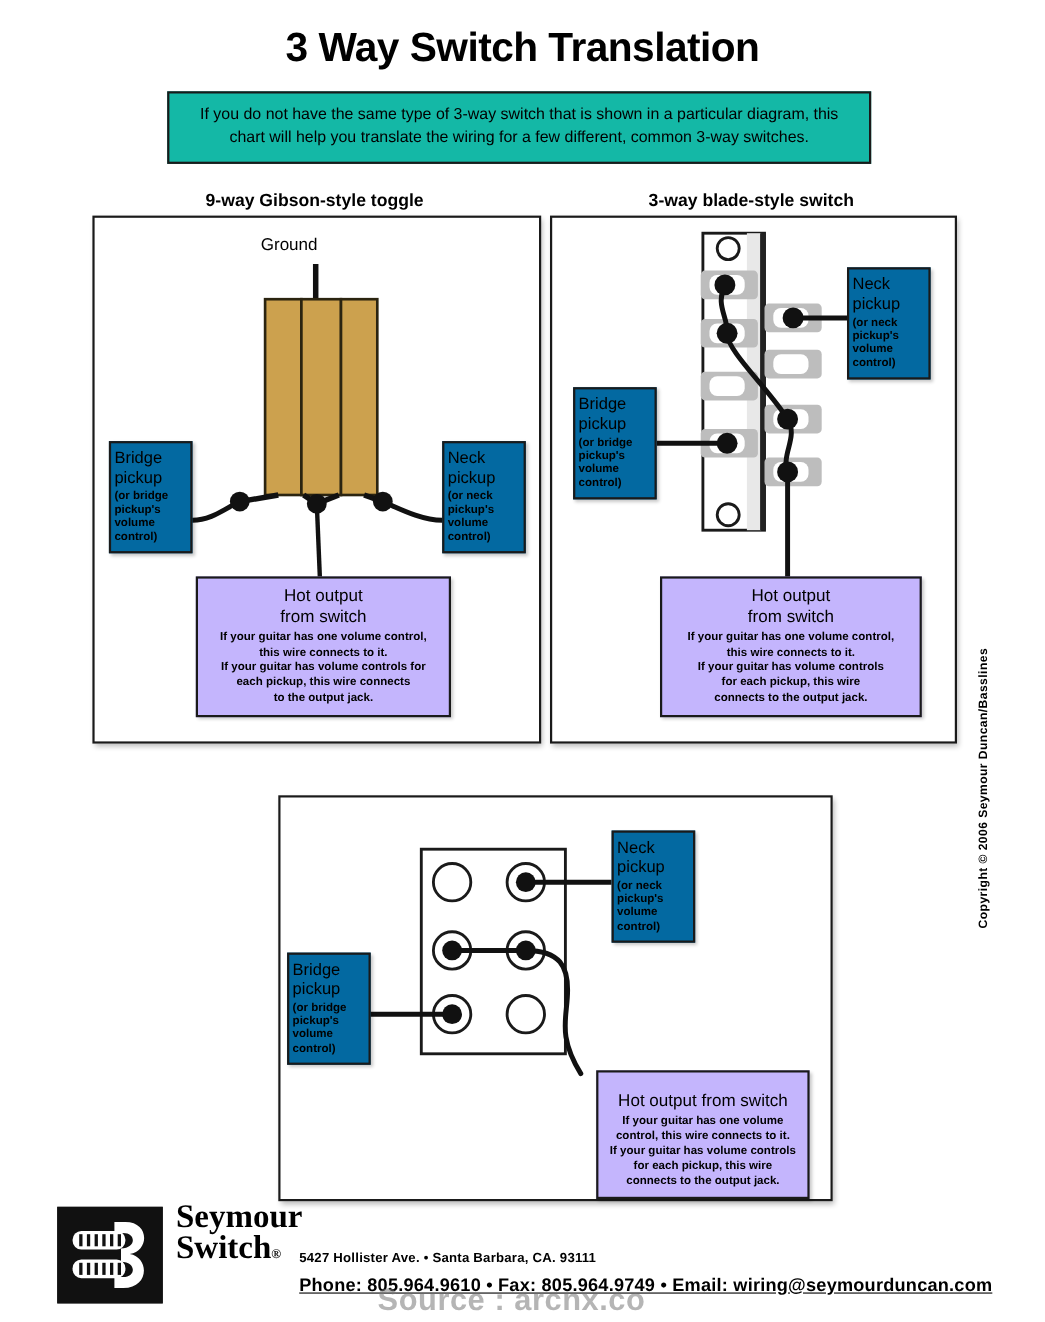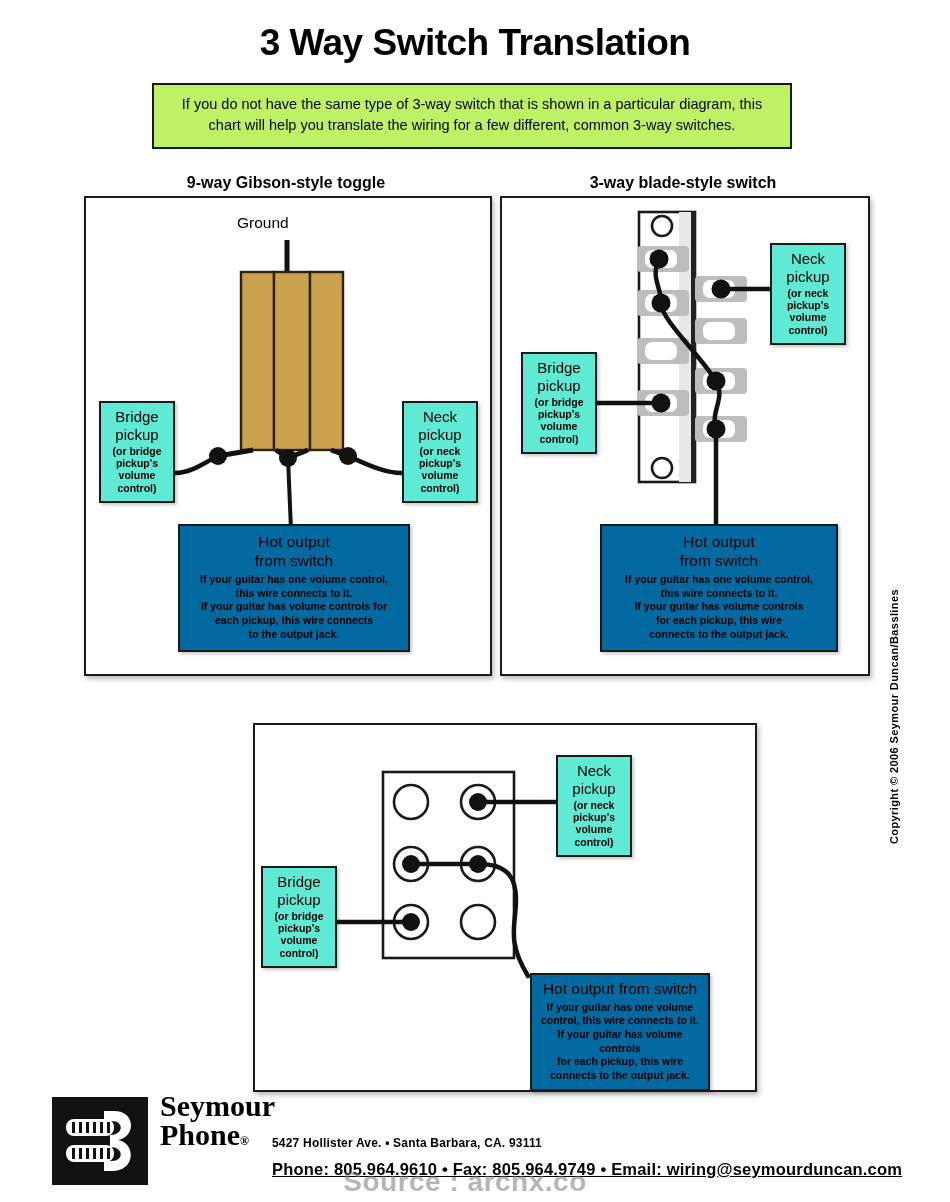--- a/index.html
+++ b/index.html
@@ -10,48 +10,48 @@
 
   
   #page-title{
     left:0;top:22px;width:950px;text-align:center;
     font-size:37px;font-weight:bold;letter-spacing:-0.5px;
   }
 
   
   #intro-box{
     left:152px;top:83px;width:640px;
-    border:2px solid #1a1a1a;background:#bef264;
+    border:2px solid #1a1a1a;background:#14b8a6;
     padding:9px 10px 11px 10px;box-sizing:border-box;
     text-align:center;font-size:14.5px;line-height:1.45;
   }
 
   
   .panel-title{font-size:16px;font-weight:bold;text-align:center;}
   #panel1-title{left:84px;top:174px;width:404px;}
   #panel2-title{left:500px;top:174px;width:366px;}
   #panel3-title{left:253px;top:701px;width:500px;margin-top:28px;}
 
   
   .panel{border:2.5px solid #1a1a1a;background:#fff;box-shadow:2px 3px 5px rgba(0,0,0,.28);}
   #panel1{left:84px;top:196px;width:404px;height:476px;}
   #panel2{left:500px;top:196px;width:366px;height:476px;}
   #panel3{left:253px;top:723px;width:500px;height:365px;}
 
   
   .labelbox{
-    position:absolute;border:2px solid #1a1a1a;background:#5eead4;
-    box-sizing:border-box;text-align:center;z-index:7;
+    position:absolute;border:2px solid #1a1a1a;background:#0369a1;
+    box-sizing:border-box;text-align:left;z-index:7;
     box-shadow:2px 2px 3px rgba(0,0,0,.22);
   }
   .lb-head{font-size:15px;line-height:1.12;margin-bottom:1px;}
   .lb-sub{font-size:10.5px;line-height:1.18;font-weight:bold;}
 
   .hotbox{
-    position:absolute;border:2px solid #1a1a1a;background:#0369a1;
+    position:absolute;border:2px solid #1a1a1a;background:#c4b5fd;
     box-sizing:border-box;text-align:center;z-index:7;
     box-shadow:2px 2px 3px rgba(0,0,0,.22);
   }
   .hb-head{font-size:15.5px;line-height:1.2;}
   .hb-body{font-size:10.5px;line-height:1.3;font-weight:bold;}
 
   
   svg.overlay{position:absolute;left:0;top:0;width:950px;height:1202px;
               pointer-events:none;z-index:3;overflow:visible;}
 
@@ -278,21 +278,21 @@
 
 <div class="labelbox" style="left:556px;top:755px;width:76px;padding:6px 3px 7px 3px;">
   <div class="lb-head"><span>Neck</span></div>
   <div class="lb-head"><span>pickup</span></div>
   <div class="lb-sub"><span>(or neck</span></div>
   <div class="lb-sub"><span>pickup's</span></div>
   <div class="lb-sub"><span>volume</span></div>
   <div class="lb-sub"><span>control)</span></div>
 </div>
 
-<div class="hotbox" style="left:530px;top:973px;width:180px;padding:5px 5px 7px 5px;">
+<div class="hotbox" style="left:542px;top:973px;width:194px;padding:17px 5px 7px 5px;">
   <div class="hb-head" style="margin-bottom:2px;"><span>Hot output from switch</span></div>
   <div class="hb-body"><span>If your guitar has one volume</span></div>
   <div class="hb-body"><span>control, this wire connects to it.</span></div>
   <div class="hb-body"><span>If your guitar has volume controls</span></div>
   <div class="hb-body"><span>for each pickup, this wire</span></div>
   <div class="hb-body"><span>connects to the output jack.</span></div>
 </div>
 
 <div class="abs" id="copyright">Copyright © 2006 Seymour Duncan/Basslines</div>
 
@@ -316,19 +316,19 @@
       <rect x="48" y="51" width="3" height="11"></rect>
         <rect x="55" y="51" width="3" height="11"></rect>
     </g>
     <path d="M62 14 C 84 14 84 40 66 43 C 84 46 84 74 60 74 L 52 74 L 52 64 L 60 64
              C 72 64 72 50 58 50 L 58 38 C 72 38 72 24 60 24 L 52 24 L 52 14 Z" fill="#fff"></path>
   </svg>
 </div>
 
 <div class="abs" id="logo-word">
   <div><span>Seymour</span></div>
-  <div><span>Phone</span><span class="reg">®</span></div>
+  <div><span>Switch</span><span class="reg">®</span></div>
 </div>
 
 <div class="abs" id="addr1">5427 Hollister Ave. • Santa Barbara, CA. 93111</div>
 <div class="abs" id="addr2">Phone: 805.964.9610 • Fax: 805.964.9749 • Email: wiring@seymourduncan.com</div>
 
 <div class="abs" id="watermark">Source : arcnx.co</div>
 
 </body></html>

